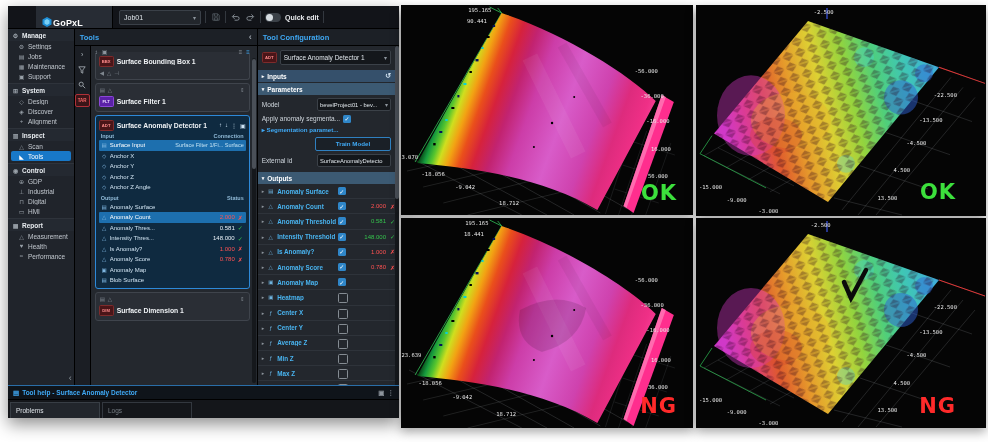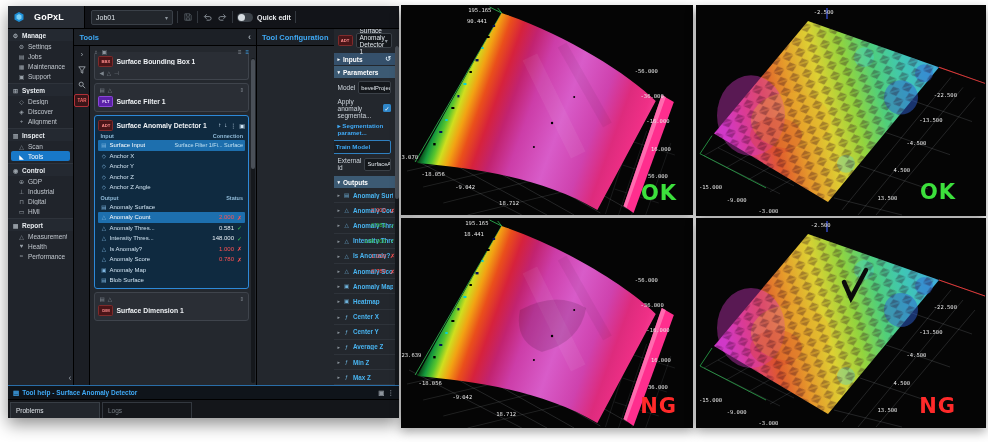--- a/index.html
+++ b/index.html
@@ -2,21 +2,21 @@
 <html><head>
 <meta charset="utf-8">
 <style>
   html,body{margin:0;padding:0;background:#fff;font-family:"Liberation Sans",sans-serif;}
   .stage{position:relative;width:988px;height:442px;background:#fff;overflow:hidden;}
 
   
   .app-window{position:absolute;left:8px;top:6px;width:391px;height:412px;background:#1b1e24;
     box-shadow:0 6px 16px rgba(0,0,0,.45);display:flex;flex-direction:column;color:#c9cfd6;font-size:7px;}
   .header-row{height:22px;display:flex;align-items:stretch;background:#121419;border-bottom:1px solid #000;}
-  .logo-cell{width:66px;background:#272c34;display:flex;align-items:center;gap:9px;padding:0 5px;border-right:1px solid #000;}
+  .logo-cell{width:66px;background:#272c34;display:flex;align-items:flex-end;gap:0;padding:0 5px;border-right:1px solid #000;margin-left:28px;}
   .logo-cell .brand{color:#fff;font-weight:bold;font-size:9px;letter-spacing:.2px;}
   .topbar{flex:1;display:flex;align-items:center;gap:4px;padding:0 6px;}
   .job-select{width:72px;height:13px;background:#22262c;border:1px solid #3a4048;border-radius:2px;
     display:flex;align-items:center;justify-content:space-between;padding:0 4px;color:#dfe5ea;font-size:7px;}
   .chev{color:#8d959d;font-size:6px;}
   .tb-sep{width:1px;height:12px;background:#33383f;}
   .tb-icon{width:11px;height:11px;display:flex;align-items:center;justify-content:center;}
   .toggle{width:16px;height:9px;background:#3b4148;border-radius:5px;position:relative;}
   .toggle .knob{position:absolute;left:1px;top:1px;width:7px;height:7px;border-radius:50%;background:#d7dde2;}
   .tb-label{color:#e8eaed;font-weight:bold;font-size:7px;}
@@ -68,21 +68,21 @@
   .t-val{margin-left:auto;font-size:6px;color:#e8f0f6;white-space:nowrap;}
   .t-val.fail{color:#ff5252;}
   .t-val.neutral{color:#bfe0f2;font-size:5.5px;}
   .t-mark{width:7px;text-align:center;font-size:6px;flex:none;}
   .t-mark.fail{color:#ff5252;}
   .t-mark.pass{color:#35c24d;}
   .vscroll{position:absolute;right:1px;top:12px;bottom:2px;width:4px;background:#15181c;border-radius:2px;}
   .vscroll .thumb{width:100%;height:34%;margin-top:18%;background:#4a5058;border-radius:2px;}
 
   
-  .config-panel{width:142px;display:flex;background:#23272d;border-left:1px solid #000;min-height:0;position:relative;}
+  .config-panel{width:142px;display:flex;flex-direction:column;background:#23272d;border-left:1px solid #000;min-height:0;position:relative;}
   .config-scroll{flex:1;overflow:hidden;padding-right:4px;}
   .selector-row{display:flex;align-items:center;gap:3px;padding:4px 4px;}
   .sel-box{flex:1;height:13px;background:#14171b;border:1px solid #3b4148;border-radius:2px;display:flex;align-items:center;
     justify-content:space-between;padding:0 3px;font-size:6.5px;color:#dfe5ea;}
   .section-bar{height:12px;background:#3c5a73;display:flex;align-items:center;gap:3px;padding:0 4px;color:#fff;font-weight:bold;font-size:6.5px;margin-top:1px;}
   .section-bar .tri{font-size:5px;}
   .section-bar .sec-icon{margin-left:auto;font-size:7px;color:#cfe0ee;}
   .params{padding:3px 4px 4px;display:flex;flex-direction:column;gap:3.5px;}
   .p-row{display:flex;align-items:center;gap:3px;font-size:6.5px;color:#cfd6dd;}
   .p-select,.p-input{margin-left:auto;width:68px;height:11px;background:#14171b;border:1px solid #3b4148;border-radius:2px;

